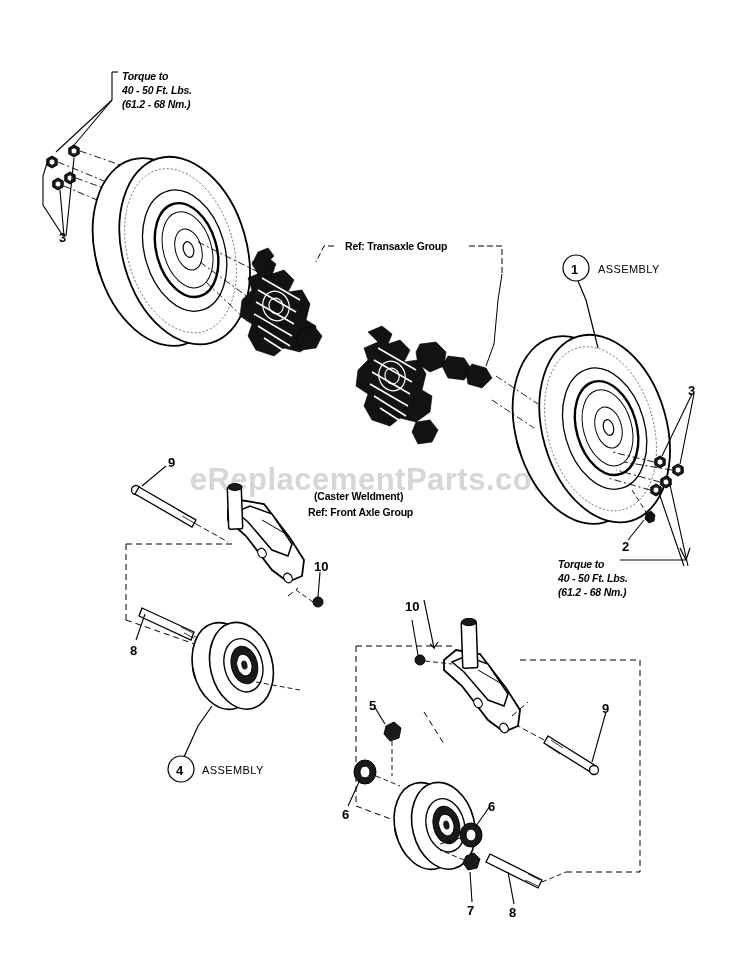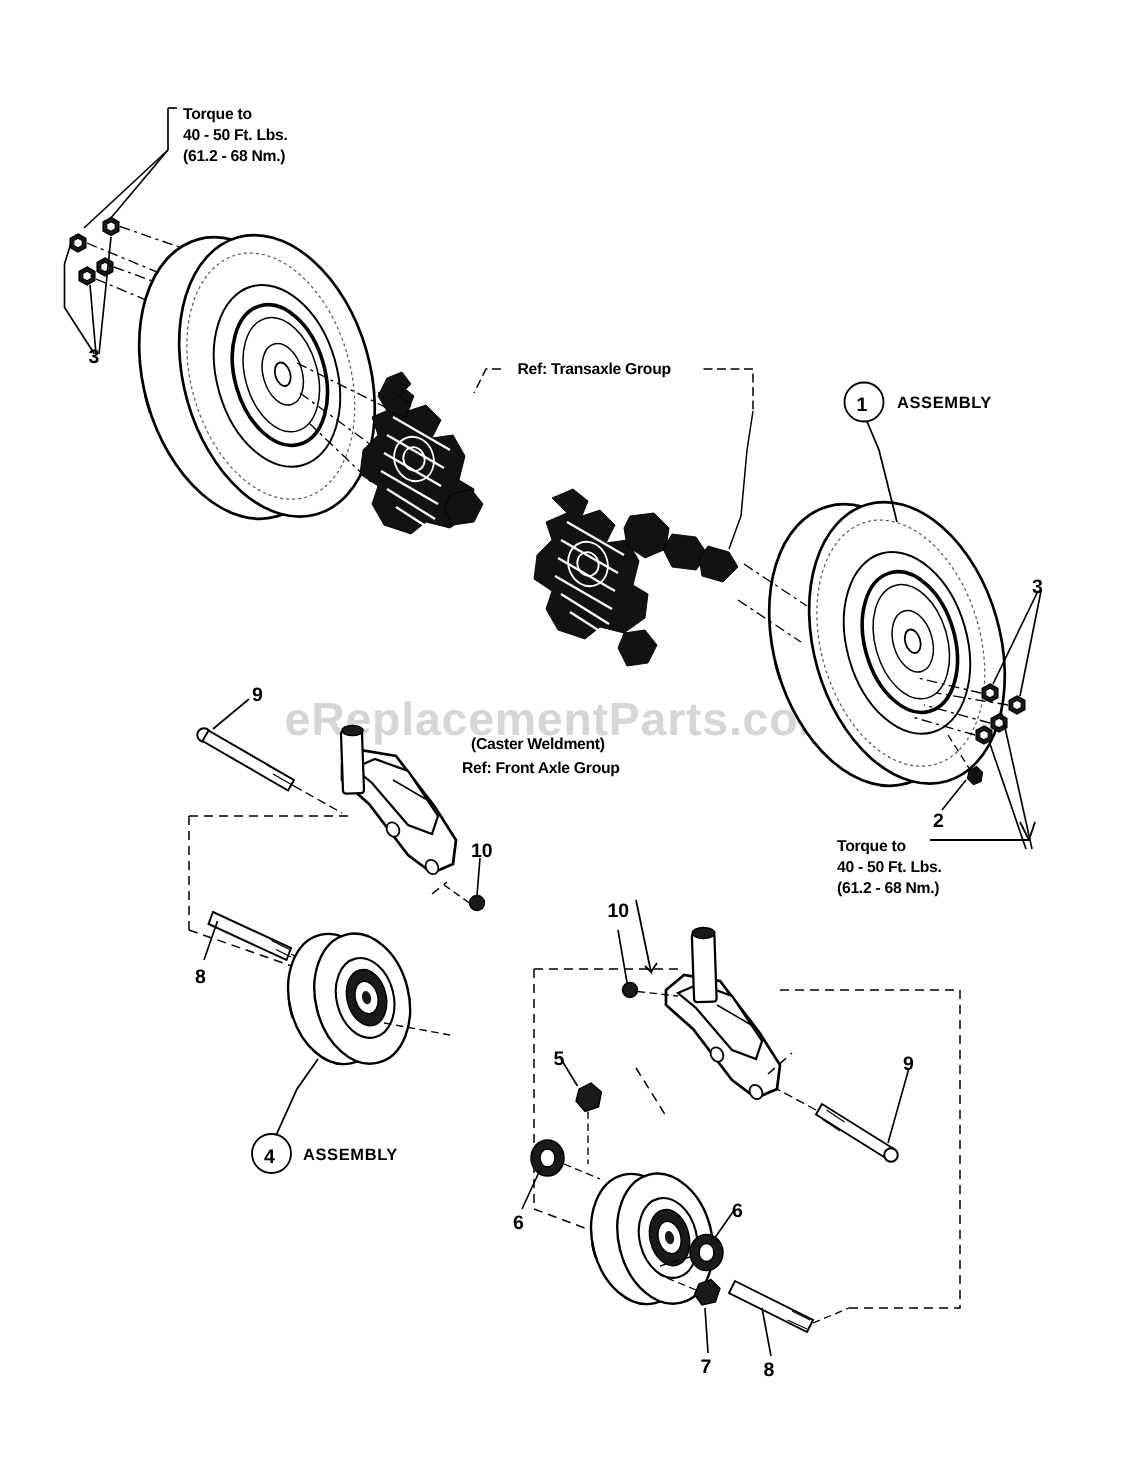--- a/index.html
+++ b/index.html
@@ -2,24 +2,24 @@
 <html><head>
 <meta charset="utf-8">
 <style>
   html,body{margin:0;padding:0;background:#fff;}
   body{width:750px;height:971px;overflow:hidden;
        font-family:"Liberation Sans",sans-serif;}
   #stage{position:relative;width:750px;height:971px;background:#ffffff;}
   svg{position:absolute;left:0;top:0;width:750px;height:971px;}
   .lbl{position:absolute;font-family:"Liberation Sans",sans-serif;
        font-weight:bold;color:#000;white-space:pre;line-height:1.32;}
-  .note{font-size:10.5px;letter-spacing:-.2px;}
+  .note{font-size:10.5px;letter-spacing:-.2px;font-style:italic;}
   .ref{font-size:10.5px;letter-spacing:-.2px;}
   .num{font-size:13px;font-weight:bold;}
-  .asm{font-size:11px;font-weight:bold;letter-spacing:.4px;}
+  .asm{font-size:11px;font-weight:normal;letter-spacing:.4px;}
   .wm{position:absolute;left:0;top:462px;width:750px;text-align:center;
       font-family:"Liberation Sans",sans-serif;font-size:31px;
       font-weight:bold;color:#d6d6d6;letter-spacing:.5px;
       pointer-events:none;}
 </style>
 </head>
 <body>
 
 <div id="stage">
 

